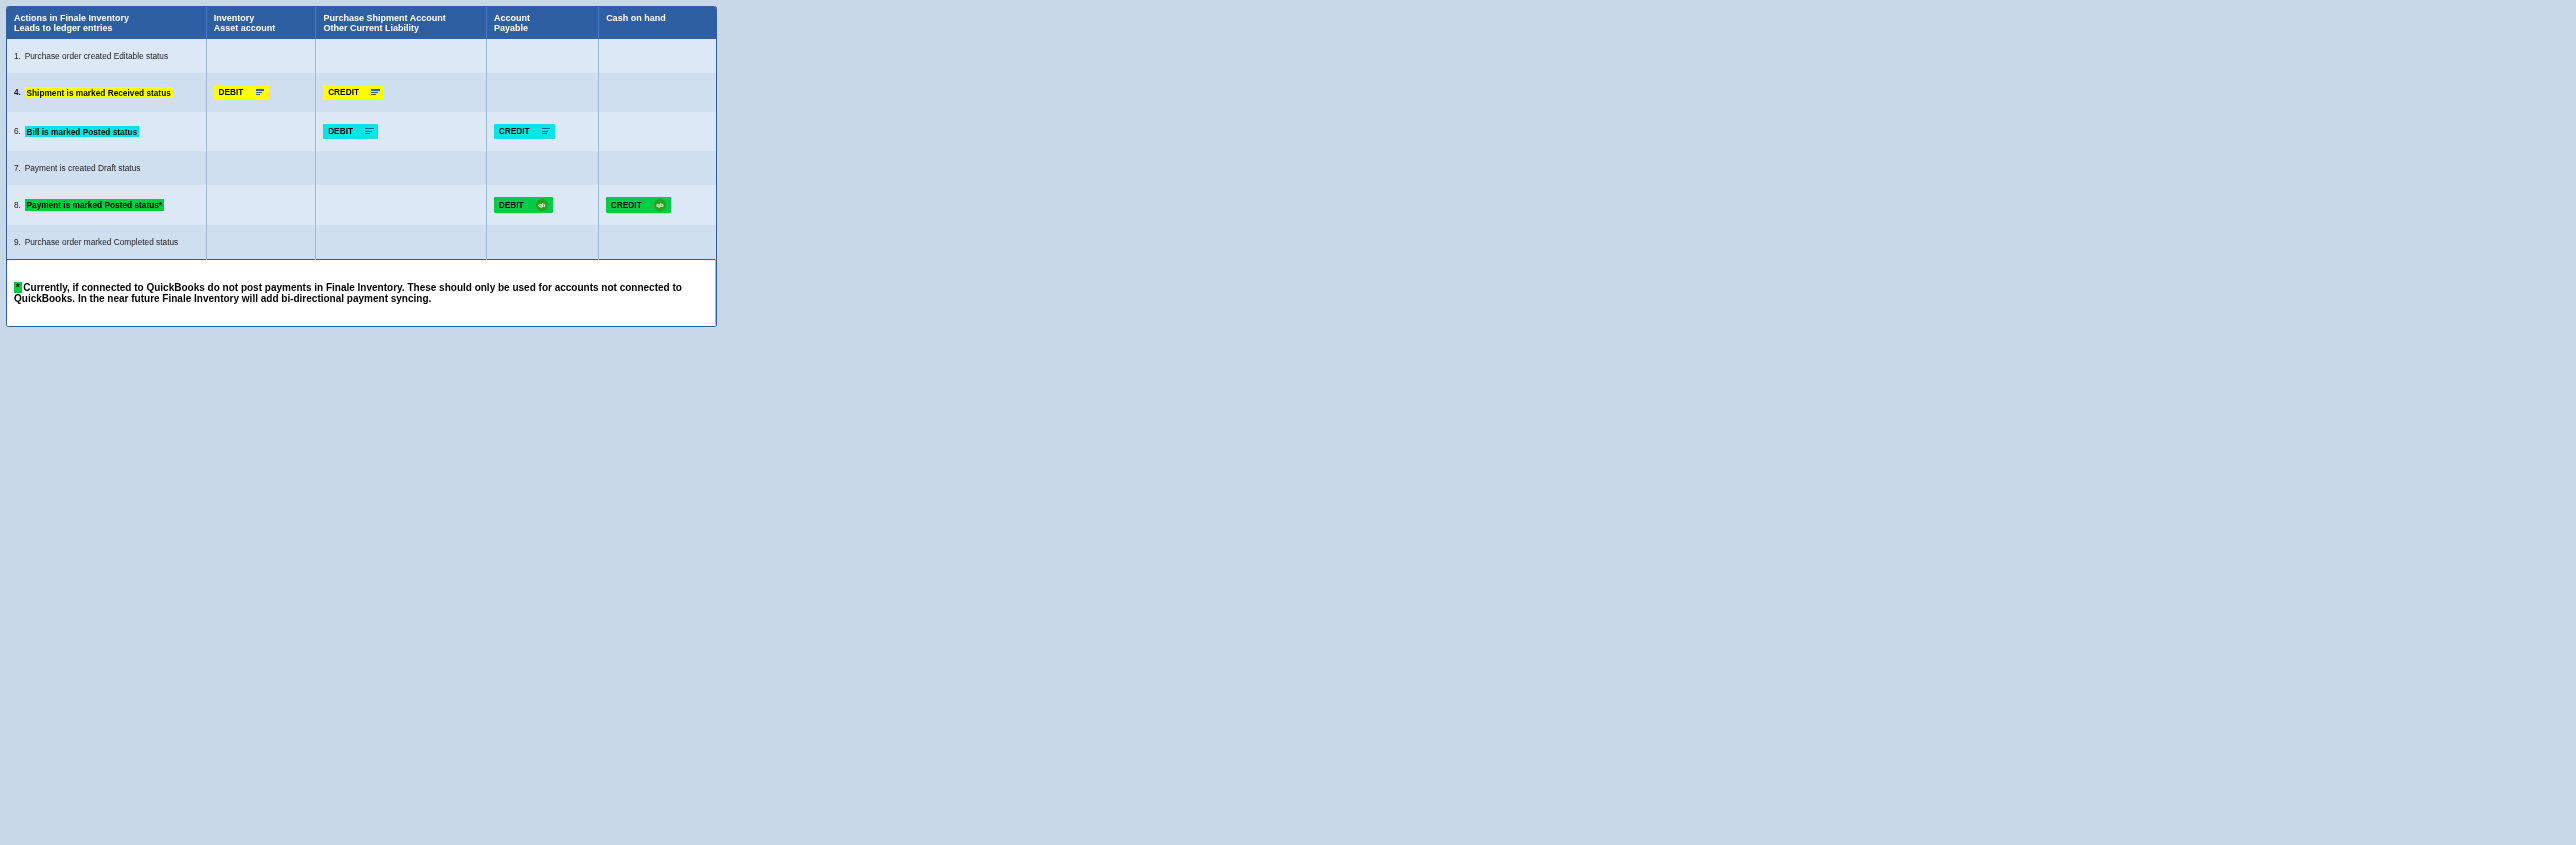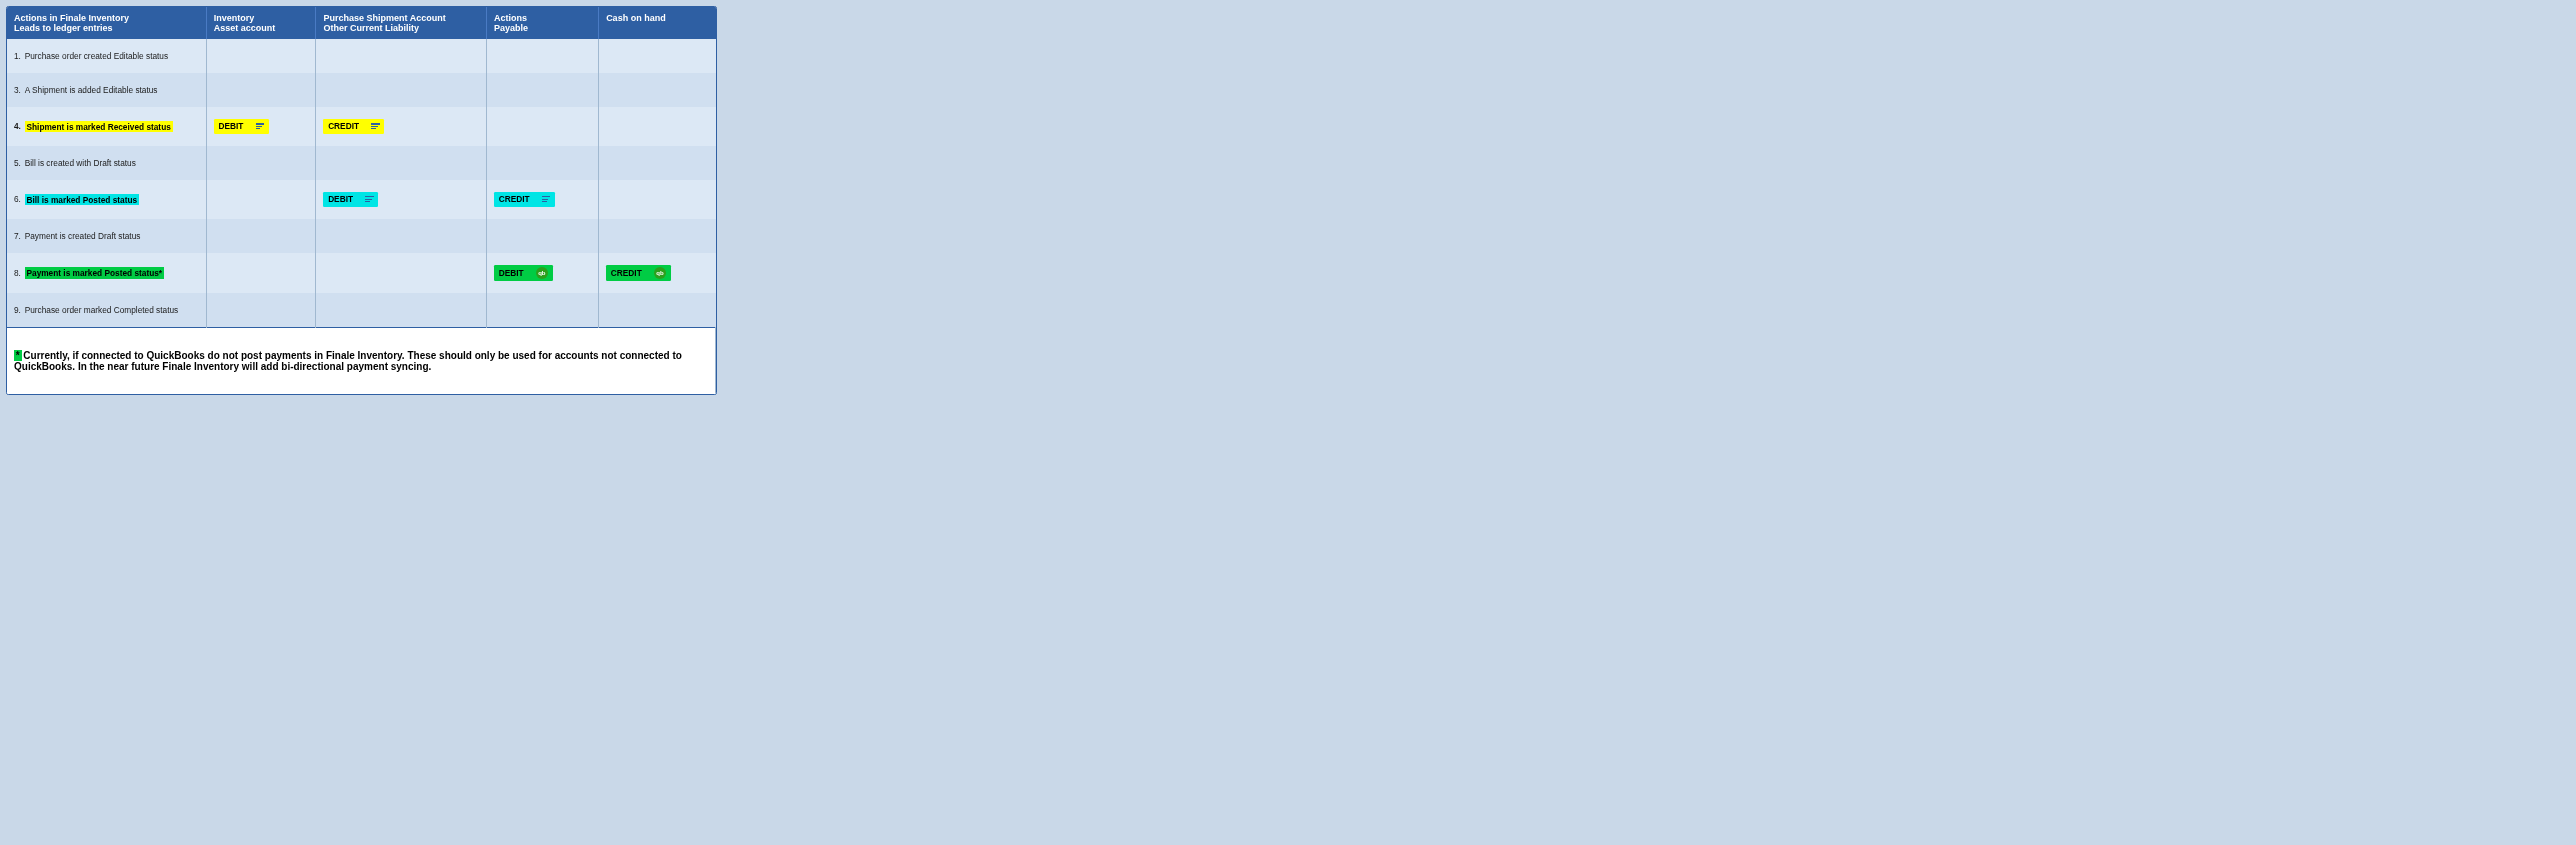--- a/index.html
+++ b/index.html
@@ -153,41 +153,34 @@
 <div class="table-wrapper">
   <table>
     <thead>
       <tr>
         <th style="white-space:pre-line;">Actions in Finale Inventory
 Leads to ledger entries</th>
         <th style="white-space:pre-line;">Inventory
 Asset account</th>
         <th style="white-space:pre-line;">Purchase Shipment Account
 Other Current Liability</th>
-        <th style="white-space:pre-line;">Actions
+        <th style="white-space:pre-line;">Account
 Payable</th>
         <th style="white-space:pre-line;">Cash on hand</th>
       </tr>
     </thead>
     <tbody id="table-body">
 
     <tr>
           <td><span class="row-num">1.  </span><span>Purchase order created Editable status</span></td>
           <td></td>
           <td></td>
           <td></td>
           <td></td>
         </tr>
-        <tr>
-          <td><span class="row-num">3.  </span><span>A Shipment is added Editable status</span></td>
-          <td></td>
-          <td></td>
-          <td></td>
-          <td></td>
-        </tr>
         <tr class="row-highlighted-yellow">
           <td><span class="row-num">4.  </span><span class="highlight-yellow">Shipment is marked Received status</span></td>
           <td>
             <div class="badge-container">
               <span class="badge badge-yellow">
                 <span>DEBIT</span>
                 <span class="lines-icon">
                   <span></span>
                   <span></span>
                   <span></span>
@@ -200,27 +193,20 @@
               <span class="badge badge-yellow">
                 <span>CREDIT</span>
                 <span class="lines-icon">
                   <span></span>
                   <span></span>
                   <span></span>
                 </span>
               </span>
             </div>
           </td>
-          <td></td>
-          <td></td>
-        </tr>
-        <tr>
-          <td><span class="row-num">5.  </span><span>Bill is created with Draft status</span></td>
-          <td></td>
-          <td></td>
           <td></td>
           <td></td>
         </tr>
         <tr class="row-highlighted-cyan">
           <td><span class="row-num">6.  </span><span class="highlight-cyan">Bill is marked Posted status</span></td>
           <td></td>
           <td>
             <div class="badge-container">
               <span class="badge badge-cyan">
                 <span>DEBIT</span>

